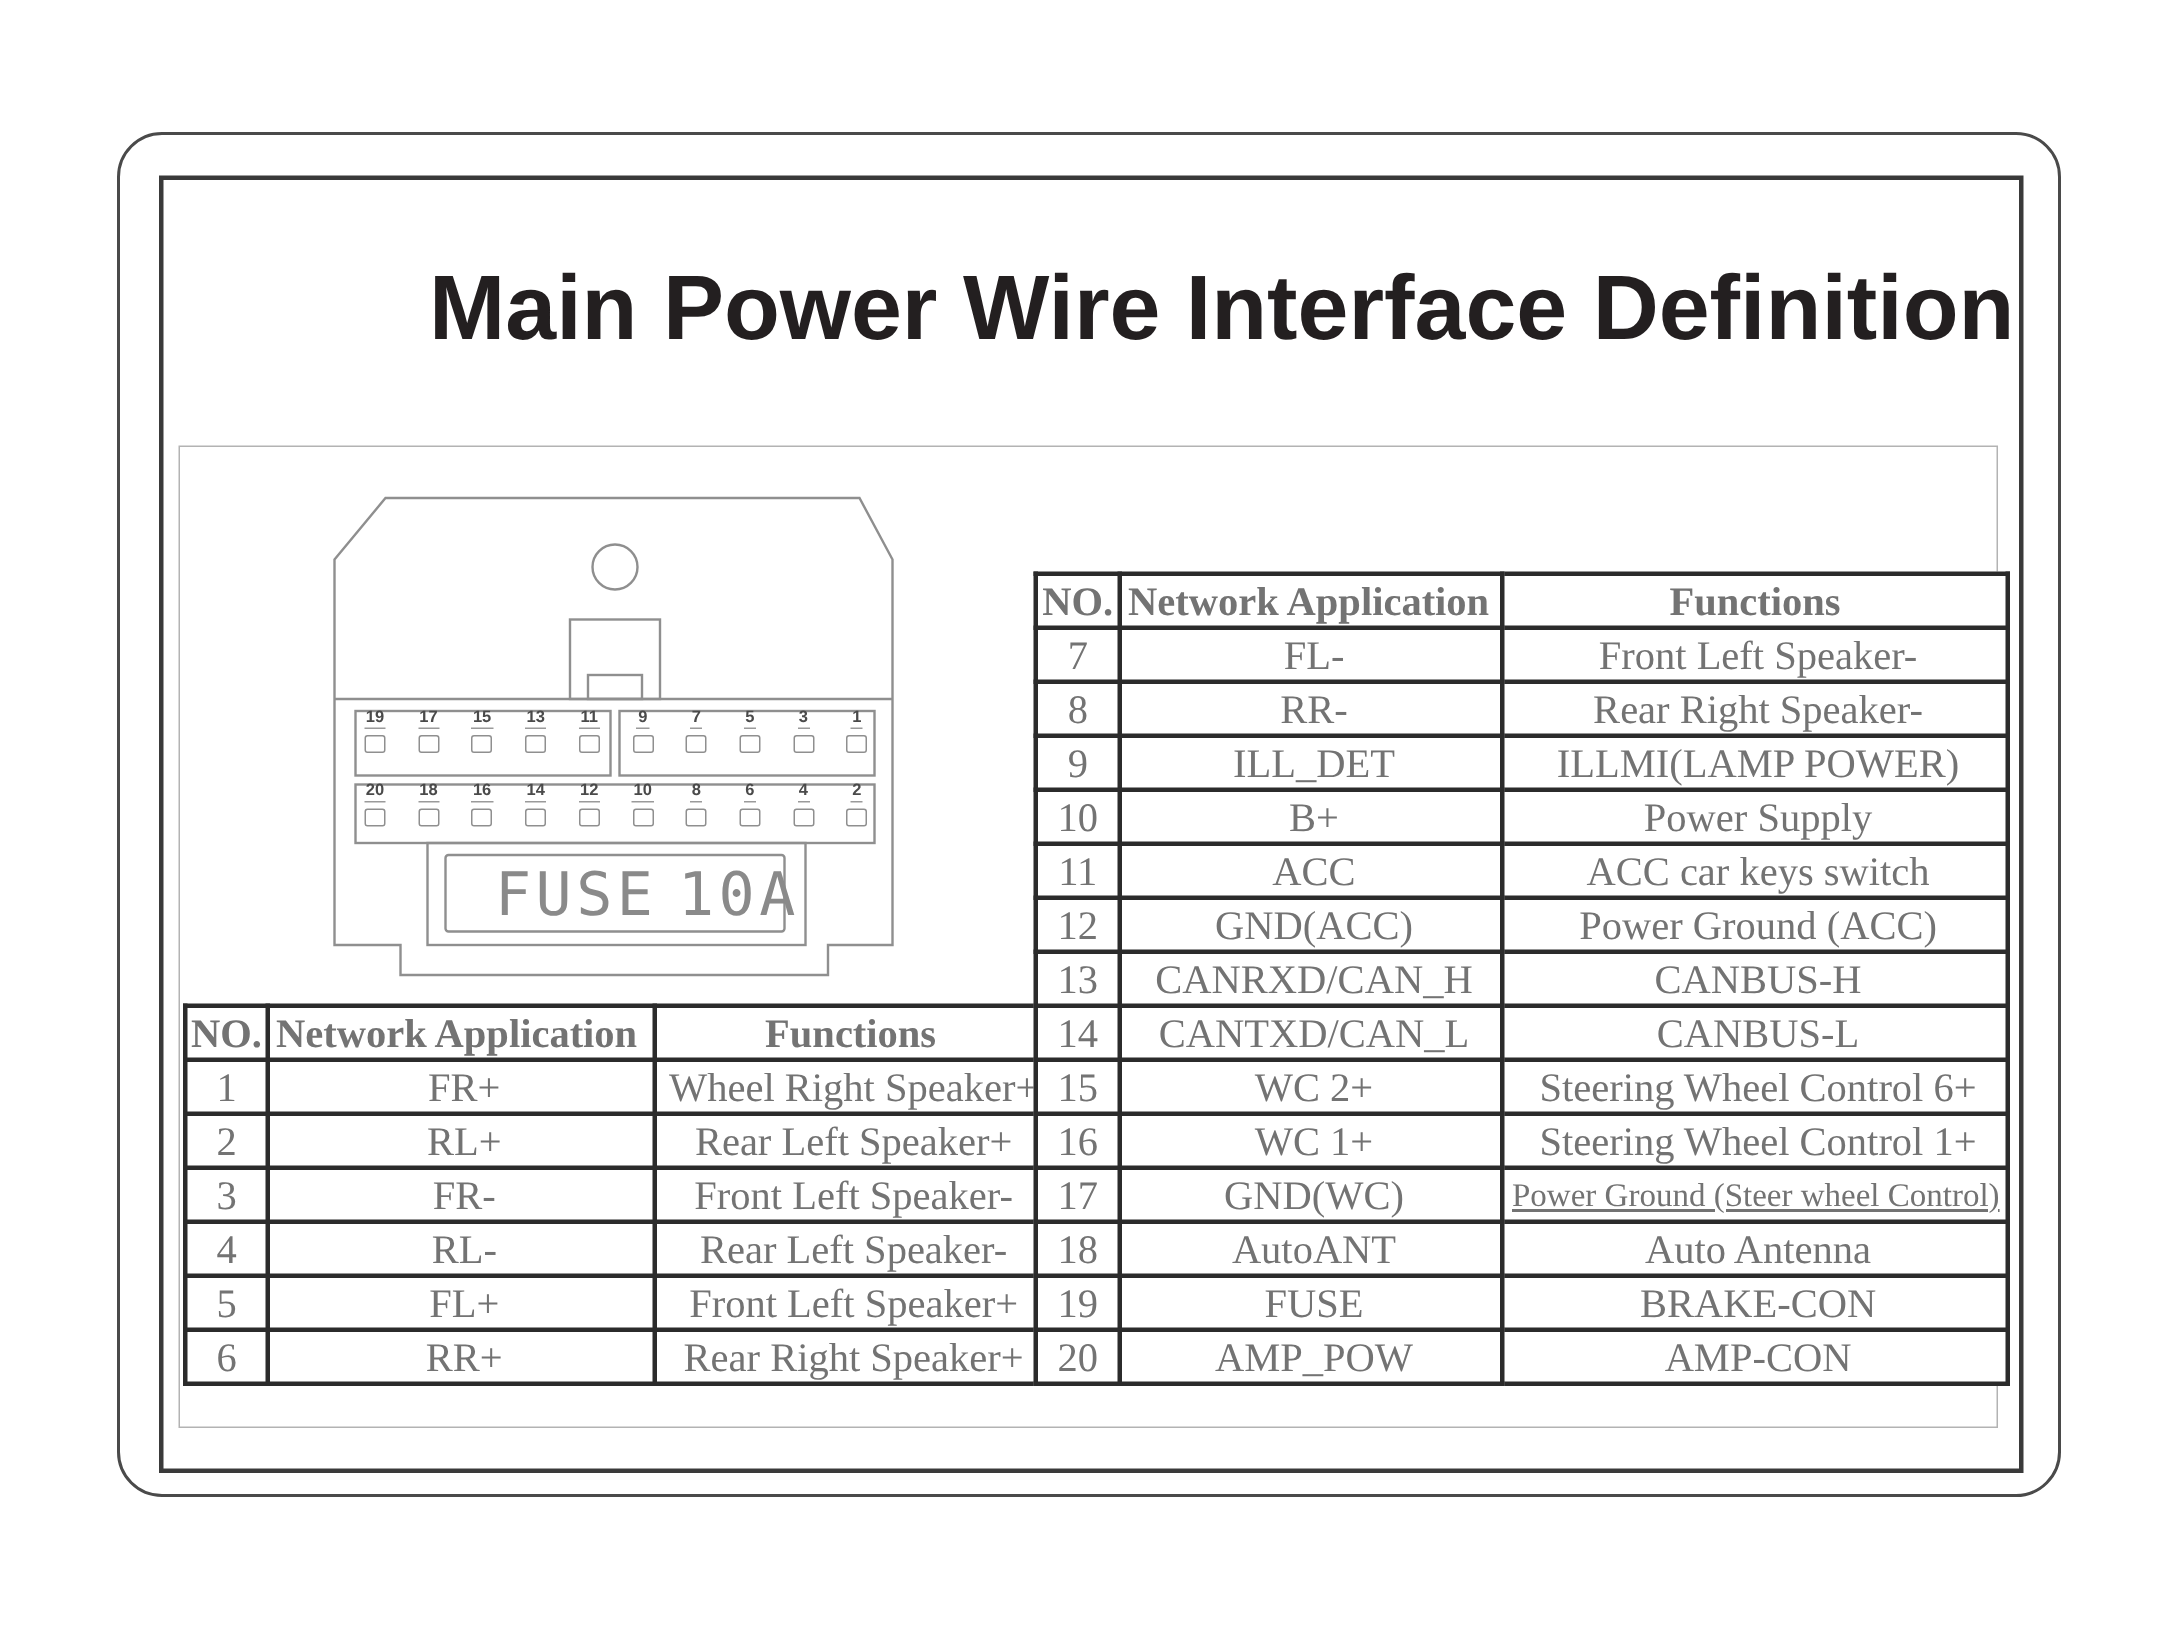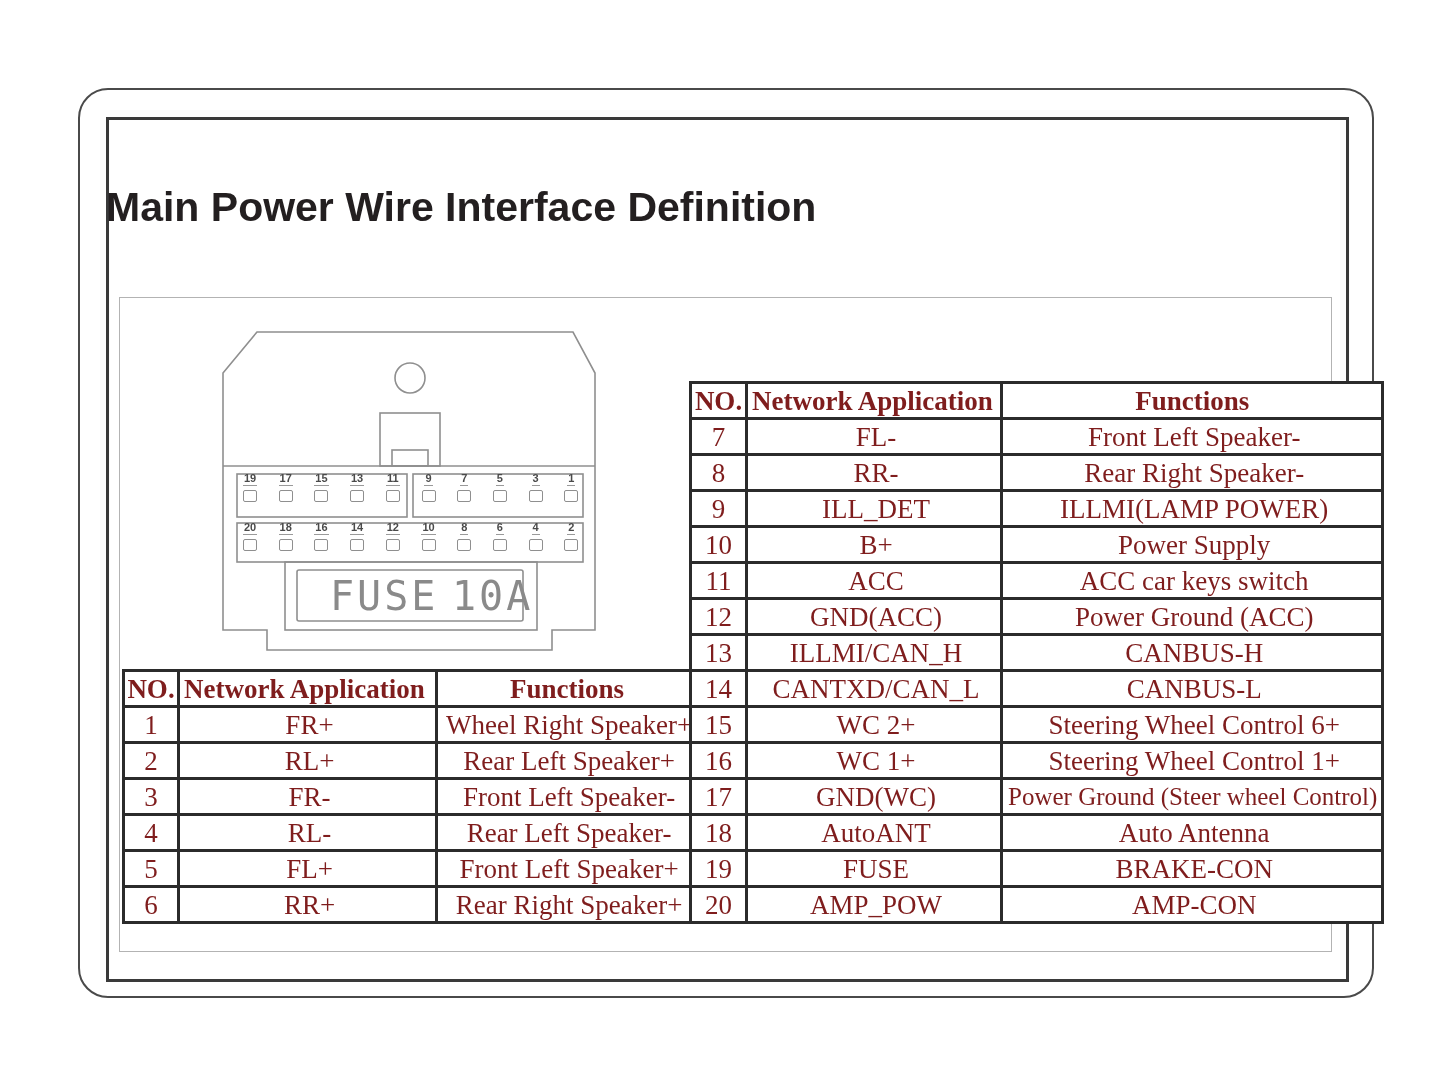--- a/index.html
+++ b/index.html
@@ -6,42 +6,42 @@
   .screen{position:relative;width:1445px;height:1084px;background:#fff;overflow:hidden;
           font-family:"Liberation Sans",sans-serif;}
   
   .frame-outer{position:absolute;left:78px;top:88px;width:1292px;height:906px;
                border:2px solid #4a4a4a;border-radius:30px;}
   .frame-inner{position:absolute;left:106px;top:117px;width:1237px;height:859px;
                border:3px solid #3a3a3a;}
   .content-box{position:absolute;left:119px;top:297px;width:1211px;height:653px;
                border:1px solid #b3b3b3;}
   
-  .title{position:absolute;left:106px;top:184px;width:1237px;text-align:left;
-         font-size:41px;font-weight:bold;letter-spacing:0px;color:#231f20;
+  .title{position:absolute;left:106px;top:170px;width:1237px;text-align:right;
+         font-size:61px;font-weight:bold;letter-spacing:0px;color:#231f20;
          font-family:"Liberation Sans",sans-serif;white-space:nowrap;}
   
   .connector-svg{position:absolute;left:190px;top:320px;}
   .connector-svg .ln{fill:none;stroke:#8f8f8f;stroke-width:1.6;}
   .fuse-text{fill:#8a8a8a;font-family:"DejaVu Sans Mono",monospace;font-size:40px;letter-spacing:3px;}
   
   .pin{position:absolute;width:26px;display:flex;flex-direction:column;align-items:center;}
   .pin-num{font-family:"Liberation Sans",sans-serif;font-weight:bold;font-size:11px;line-height:11px;
            color:#4a4a4a;border-bottom:1.5px solid #9a9a9a;padding:0 1px 1px 1px;}
   .pin-square{width:12px;height:10px;border:1.5px solid #8f8f8f;border-radius:2px;margin-top:4px;background:#fff;}
   
   table.pintable{position:absolute;border-collapse:collapse;table-layout:fixed;
-                 font-family:"Liberation Serif",serif;color:#7f1d1d;background:#fff;}
+                 font-family:"Liberation Serif",serif;color:#737373;background:#fff;}
   table.pintable th,table.pintable td{border:3px solid #2b2b2b;height:33px;vertical-align:middle;
                  font-size:27px;line-height:30px;overflow:hidden;white-space:nowrap;}
   table.pintable th{font-weight:bold;text-align:center;padding:0 2px;}
   table.pintable th.colh-app{text-align:left;padding-left:4px;margin-top:17px;}
   table.pintable td{padding:0 4px 0 8px;text-align:center;}
   table.pintable td.num{text-align:center;padding:0 2px;}
-  table.pintable td.condensed{font-size:25px;padding-left:5px;}
+  table.pintable td.condensed{font-size:22px;padding-left:5px;text-decoration:underline;}
   #table-left{left:122px;top:669px;}
   #table-right{left:689px;top:381px;}
 </style>
 </head>
 <body>
 
 <div class="screen">
 
   <div class="frame-outer"></div>
   <div class="frame-inner"></div>
@@ -234,21 +234,21 @@
           <td>ACC</td>
           <td>ACC car keys switch</td>
         </tr>
         <tr>
           <td class="num">12</td>
           <td>GND(ACC)</td>
           <td>Power Ground (ACC)</td>
         </tr>
         <tr>
           <td class="num">13</td>
-          <td>ILLMI/CAN_H</td>
+          <td>CANRXD/CAN_H</td>
           <td>CANBUS-H</td>
         </tr>
         <tr>
           <td class="num">14</td>
           <td>CANTXD/CAN_L</td>
           <td>CANBUS-L</td>
         </tr>
         <tr>
           <td class="num">15</td>
           <td>WC 2+</td>

